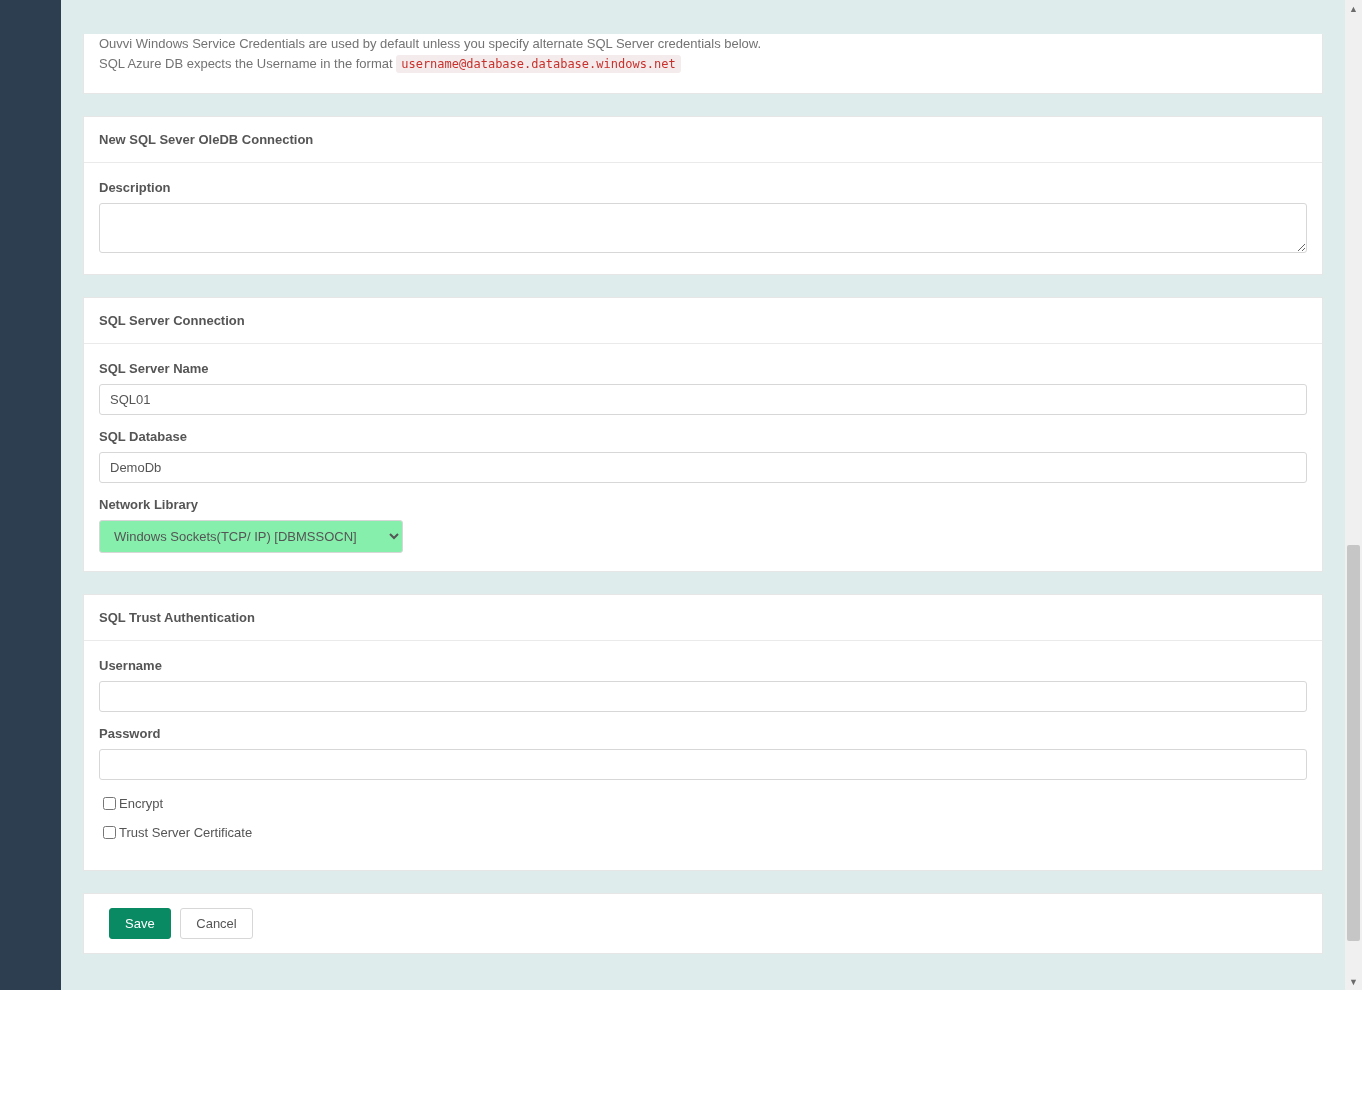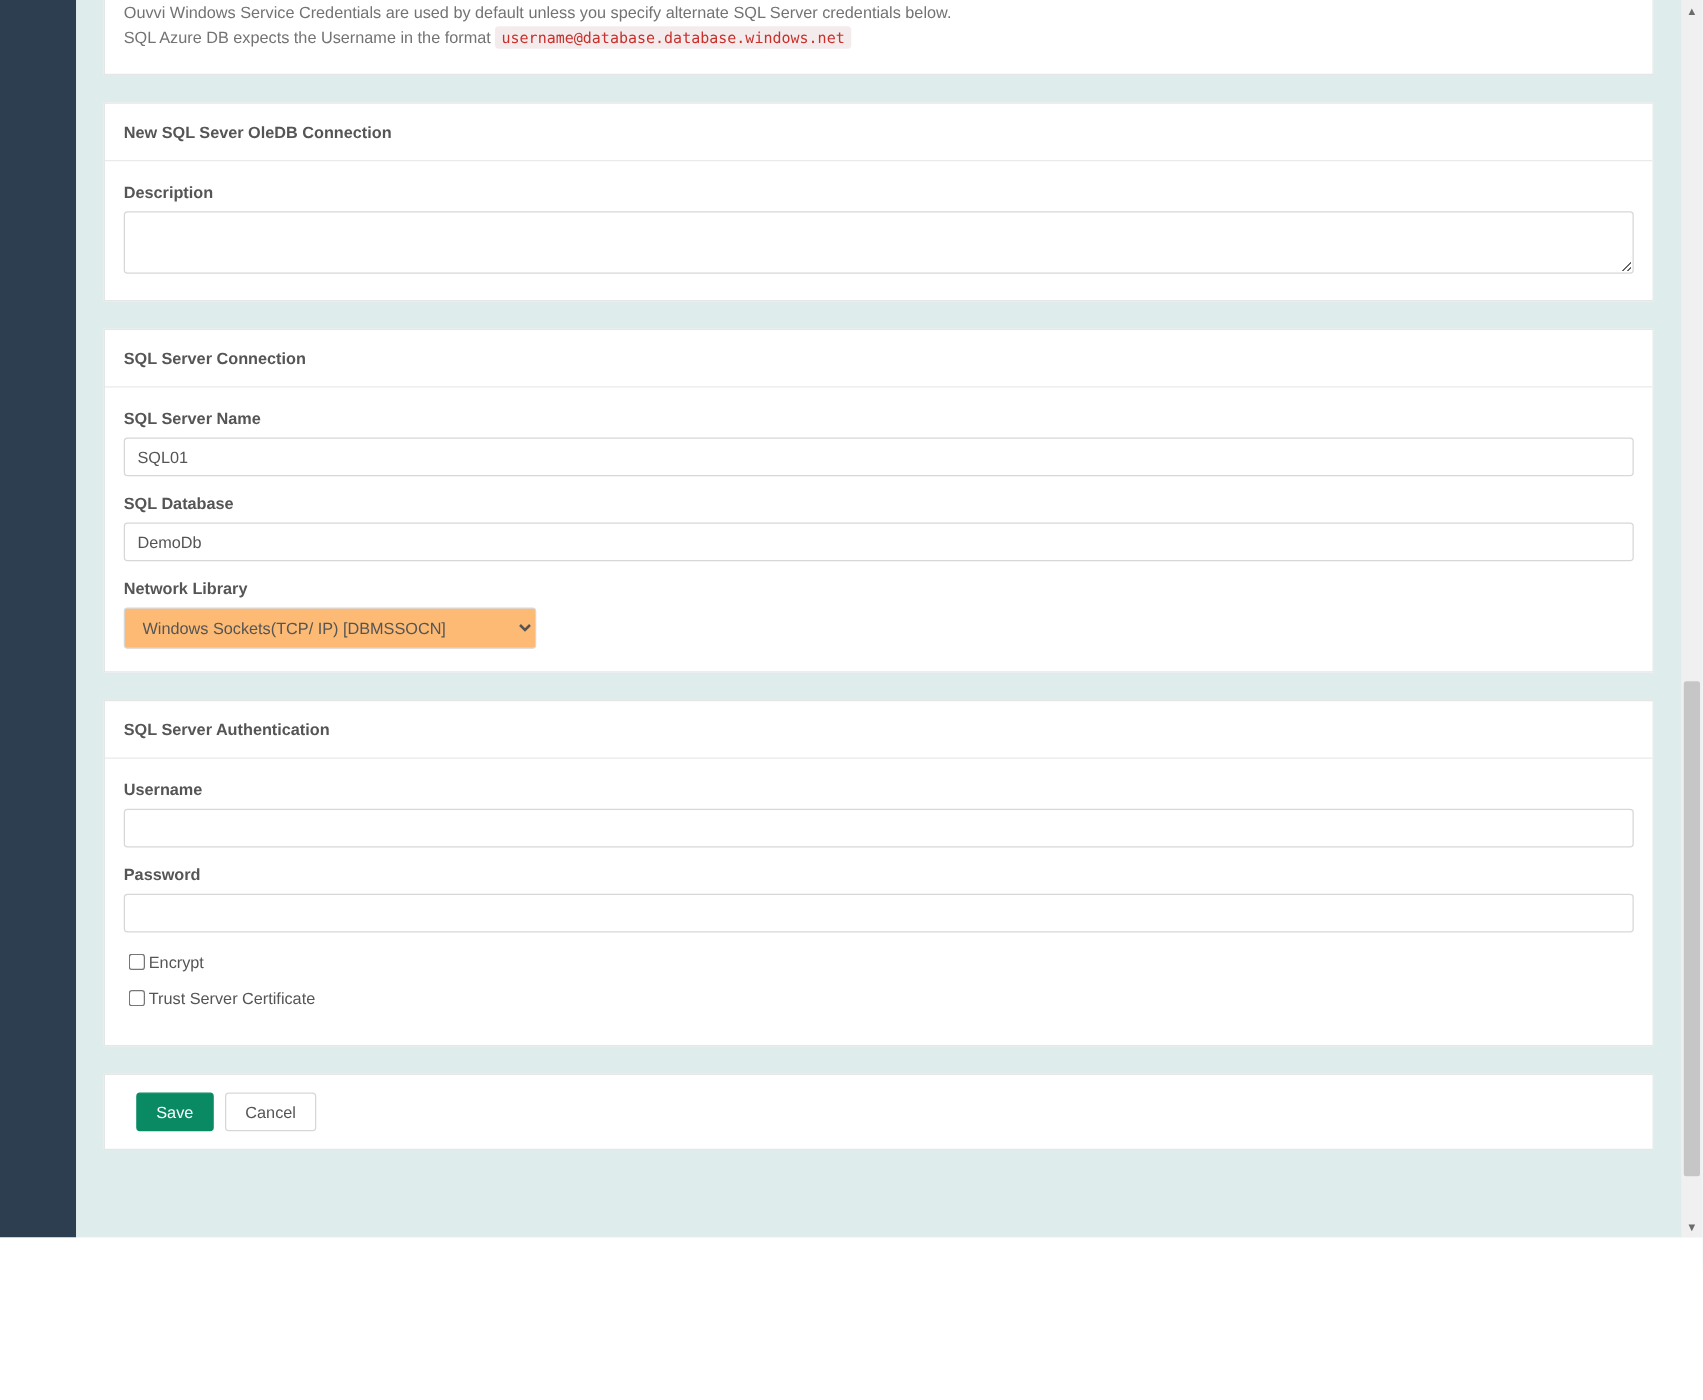--- a/index.html
+++ b/index.html
@@ -5,29 +5,29 @@
   html,body{margin:0;padding:0;height:100%;font-family:"Segoe UI","Helvetica Neue",Arial,sans-serif;font-size:13px;color:#555;background:#fff;}
   *{box-sizing:border-box;}
   .viewport{display:flex;width:100%;height:990px;overflow:hidden;}
   .sidebar{width:61px;flex:0 0 61px;background:#2d3e50;}
   .content-wrap{flex:1;position:relative;overflow:hidden;background:#dfecec;}
   .content-scroll{position:absolute;inset:0 17px 0 0;overflow-y:auto;background:#dfecec;}
   .content-inner{padding:0 22px 20px 22px;}
   .panel{background:#ffffff;border:1px solid #e6e6e6;margin-bottom:22px;}
   .panel-header{padding:15px 15px;border-bottom:1px solid #eaeaea;font-weight:600;color:#555;font-size:13px;}
   .panel-body{padding:17px 15px 18px 15px;}
-  .intro-panel{background:#fff;padding:0 15px 20px 15px;border:1px solid #e6e6e6;border-top:none;margin-bottom:22px;}
+  .intro-panel{background:#fff;padding:0 15px 20px 15px;border:1px solid #e6e6e6;border-top:none;margin-bottom:22px;margin-top:34px;}
   .intro-panel .intro-line{color:#737373;font-size:13px;line-height:1.5;}
   code.inline{font-family:Consolas,Menlo,Monaco,monospace;background:#f4ecec;color:#c9302c;padding:2px 5px;border-radius:3px;font-size:12px;}
   .form-group{margin-bottom:14px;}
   .form-group:last-child{margin-bottom:0;}
   label.field-label{display:block;font-weight:600;color:#555;font-size:13px;margin-bottom:8px;}
   input.text-input,textarea.text-input{width:100%;border:1px solid #d7d7d7;border-radius:3px;padding:7px 10px;font-size:13px;color:#555;background:#fff;outline:none;}
   textarea.text-input{height:50px;resize:both;}
-  select.select-input{border:1px solid #d7d7d7;border-radius:3px;padding:7px 10px;font-size:13px;color:#555;background:#fdba74;outline:none;width:330px;max-width:100%;}
+  select.select-input{border:1px solid #d7d7d7;border-radius:3px;padding:7px 10px;font-size:13px;color:#555;background:#86efac;outline:none;width:304px;max-width:100%;}
   .checkbox-row{display:flex;align-items:center;gap:0;margin-top:4px;margin-bottom:10px;}
   .checkbox-row input{width:13px;height:13px;}
   .checkbox-row span{color:#555;font-size:13px;}
   .actions-panel .panel-body{padding:14px 25px;}
   .btn{display:inline-block;padding:8px 15px;font-size:13px;border-radius:3px;cursor:pointer;border:1px solid transparent;line-height:1;}
   .btn-primary{background:#0a8a63;color:#fff;border-color:#0a8a63;}
   .btn-secondary{background:#fff;color:#555;border-color:#d7d7d7;margin-left:6px;}
   
   .scrollbar{position:absolute;top:0;right:0;bottom:0;width:17px;background:#f0f0f0;}
   .scrollbar .arrow{position:absolute;left:0;width:17px;height:17px;display:flex;align-items:center;justify-content:center;font-size:9px;color:#6b6b6b;user-select:none;}
@@ -77,21 +77,21 @@
             <div class="form-group">
               <label class="field-label">Network Library</label>
               <select class="select-input">
                 <option>Windows Sockets(TCP/ IP) [DBMSSOCN]</option>
               </select>
             </div>
           </div>
         </div>
 
         <div class="panel">
-          <div class="panel-header">SQL Server Authentication</div>
+          <div class="panel-header">SQL Trust Authentication</div>
           <div class="panel-body">
             <div class="form-group">
               <label class="field-label">Username</label>
               <input class="text-input" type="text" value="" style="">
             </div>
             <div class="form-group">
               <label class="field-label">Password</label>
               <input class="text-input" type="password" value="" style="">
             </div>
             <div class="checkbox-row">

